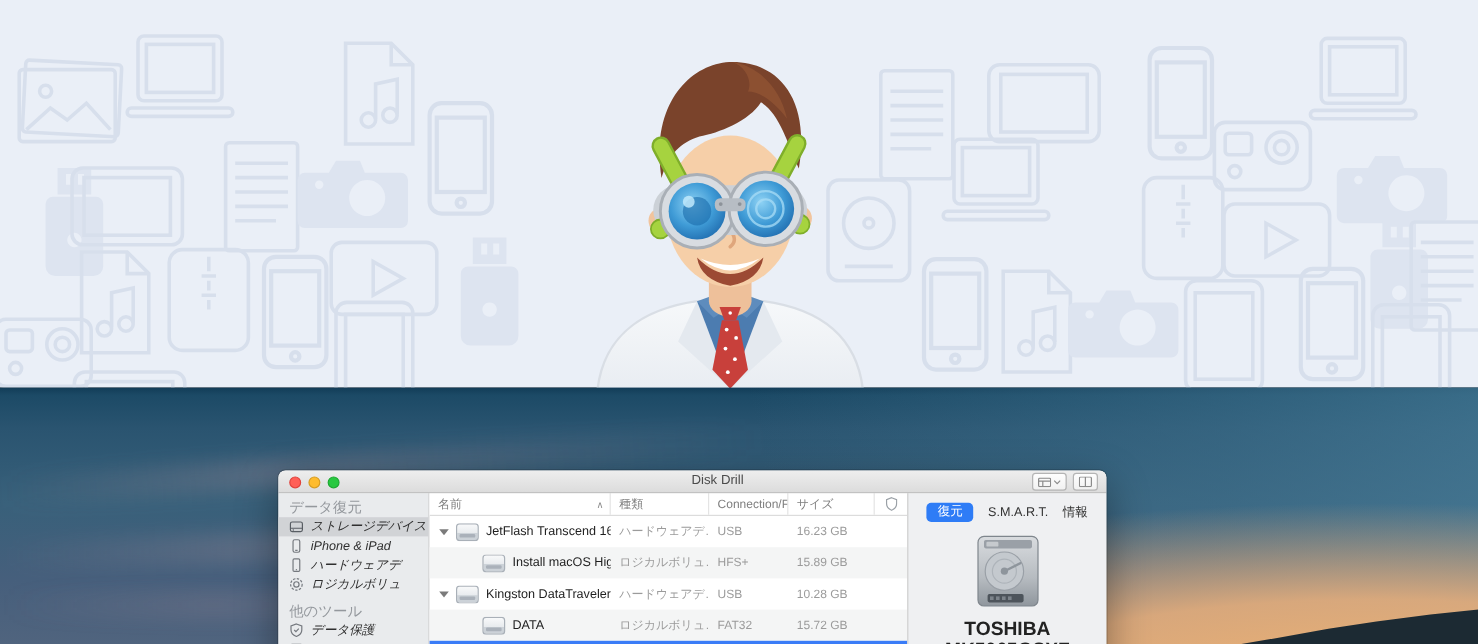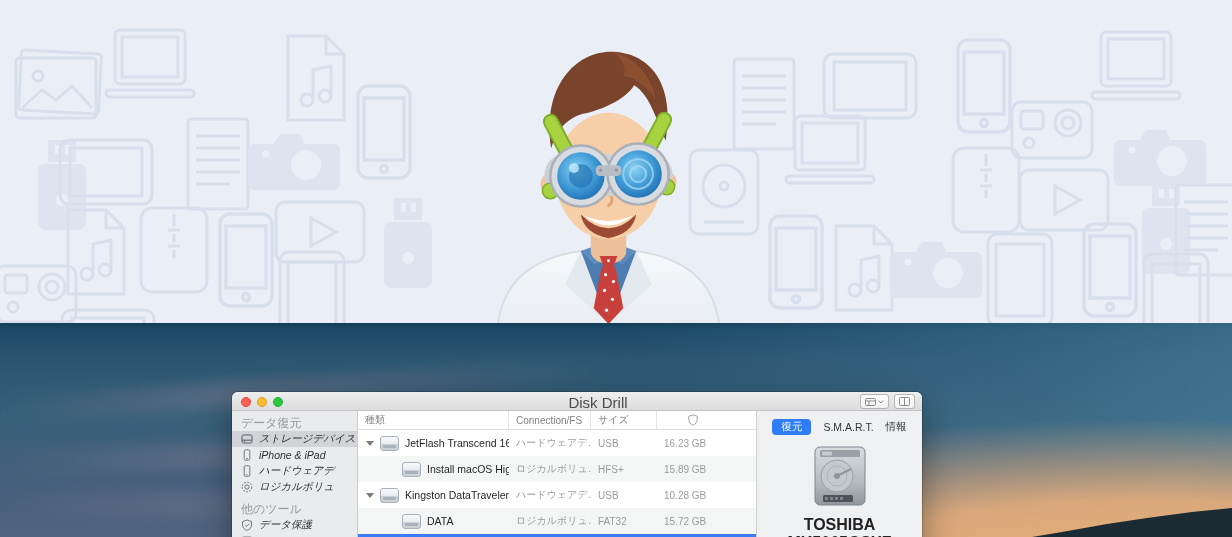--- a/index.html
+++ b/index.html
@@ -31,21 +31,21 @@
           box-shadow:0 12px 34px rgba(0,0,0,.38), 0 0 0 1px rgba(0,0,0,.18);
           overflow:hidden;font-size:11px;}
   .titlebar{position:relative;height:18px;
             background:linear-gradient(#eeeeee,#dcdcdc);border-bottom:1px solid #c2c2c2;}
   .lights{position:absolute;left:9px;top:5px;display:flex;gap:6px;}
   .light{width:8px;height:8px;border-radius:50%;}
   .light.red{background:#ff5f57;border:.5px solid #e0443e;}
   .light.yellow{background:#febc2e;border:.5px solid #d89e24;}
   .light.green{background:#28c840;border:.5px solid #1faa33;}
   .wtitle{position:absolute;left:8px;right:0;top:2px;text-align:center;
-          font-size:15px;color:#4b4b4b;margin-left:34px;}
+          font-size:11px;color:#4b4b4b;margin-left:34px;}
   .tbbtns{position:absolute;right:7px;top:2px;display:flex;gap:5px;}
   .tbbtn{height:13px;border:1px solid #b5b5b5;border-radius:3px;
          background:linear-gradient(#fefefe,#f1f1f1);display:flex;align-items:center;
          justify-content:center;gap:2px;padding:0 4px;}
   .tbbtn svg{display:block;}
 
   .wbody{display:flex;height:157px;}
 
   
   .sidebar{width:126px;background:#e9ebed;border-right:1px solid #cfcfcf;
@@ -363,20 +363,24 @@
 
         <div class="sb-item">
           <svg width="12" height="12" viewBox="0 0 12 12" fill="none" stroke="#75797f">
             <rect x="1" y="2" width="10" height="8" rx="1.5"></rect>
           </svg>
         </div>
       </div>
 
       <div class="table">
         <div class="thead">
+          <div class="th">
+            <span>名前</span>
+            <span class="sort">∧</span>
+          </div>
           <div class="th">
               <span>種類</span>
             </div>
           <div class="th">
               <span>Connection/FS</span>
             </div>
           <div class="th">
               <span>サイズ</span>
             </div>
           <div class="th">

